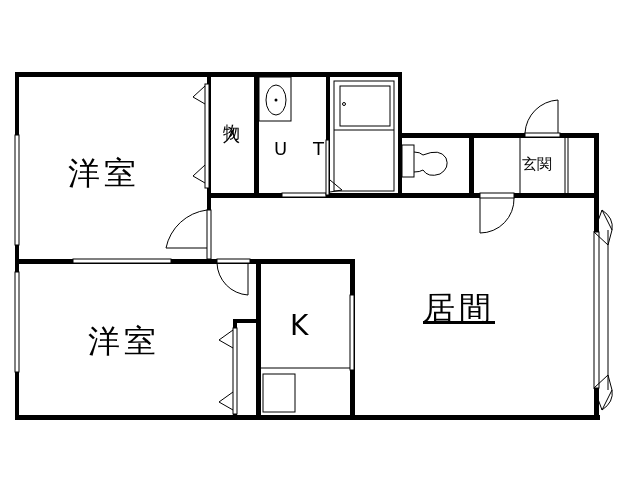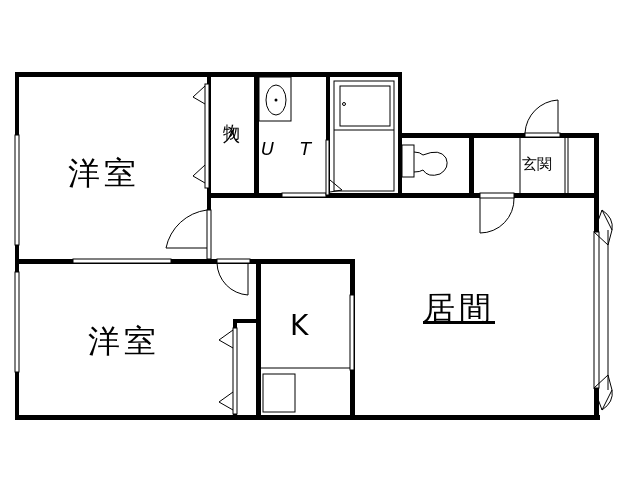--- a/index.html
+++ b/index.html
@@ -124,16 +124,16 @@
   </g>
   <g>
     <line class="thin" x1="261" y1="368" x2="350" y2="368"></line>
     <rect class="thin" x="263" y="374" width="32" height="38"></rect>
   </g>
 </svg>
 
 <span class="lbl room-big" style="left:68px; top:157px;">洋室</span>
 <span class="lbl room-big" style="left:88px; top:325px;">洋室</span>
 <span class="lbl vert" style="left:223px; top:110px;">物入</span>
-<span class="lbl room-ut" style="left:261px; top:140px;font-style:italic;">U T</span>
+<span class="lbl room-ut" style="left:274px; top:140px;">U T</span>
 <span class="lbl room-sm" style="left:522px; top:157px;">玄関</span>
 <span class="lbl room-big" style="left:423px; top:292px;text-decoration:underline;">居間</span>
 <span class="lbl room-k" style="left:290px; top:312px;">K</span>
 
 </body></html>

